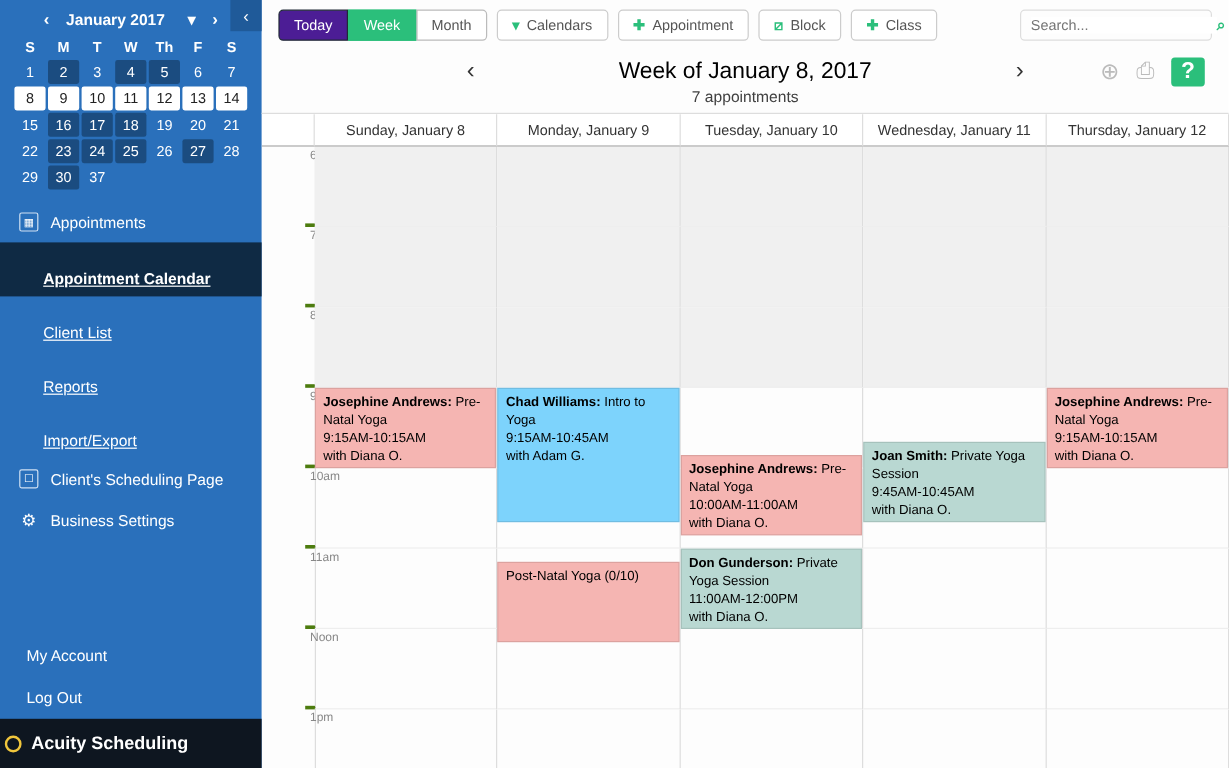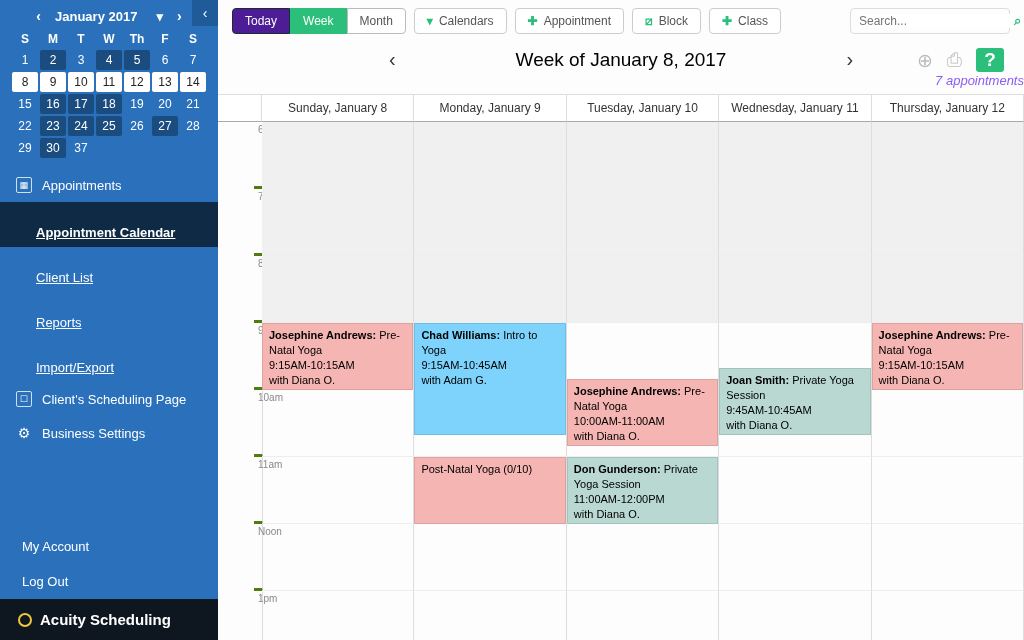--- a/index.html
+++ b/index.html
@@ -20,21 +20,21 @@
 .mc-week { background: #fff; color: #222; }
 
 .nav { margin-top: 6px; flex: 0 0 auto; }
 .nav-item { display: flex; align-items: center; gap: 10px; padding: 9px 16px; cursor: pointer; }
 .nav-icon { width: 16px; height: 16px; display: inline-flex; align-items: center; justify-content: center; border: 1px solid #cfe0f3; border-radius: 2px; font-size: 9px; }
 .sub { padding: 23px 16px 7px 36px; cursor: pointer; font-size: 13px; text-decoration: underline; }
 .sub.active { background: #0f2a44; font-weight: bold; }
 
 .bottom { margin-top: auto; }
 .bottom .link { padding: 10px 22px; cursor: pointer; }
-.brand { background: #0e1620; padding: 12px 18px; display: flex; align-items: center; gap: 8px; font-weight: bold; font-size: 15px; }
+.brand { background: #0e1620; padding: 12px 4px; display: flex; align-items: center; gap: 8px; font-weight: bold; font-size: 15px; }
 .brand-o { width: 14px; height: 14px; border: 2.5px solid #f0c63c; border-radius: 50%; display: inline-block; }
 
 
 .main { flex: 1; background: #fdfdfd; display: flex; flex-direction: column; }
 .toolbar { display: flex; align-items: center; padding: 8px 14px; gap: 8px; }
 .seg { display: flex; }
 .seg button { border: 1px solid #bbb; background: #fff; padding: 5px 12px; font-size: 12px; cursor: pointer; color: #555; }
 .seg button:first-child { border-radius: 4px 0 0 4px; }
 .seg button:last-child { border-radius: 0 4px 4px 0; }
 .seg .dark { background: #4c1d95; color: #fff; border-color: #202a36; }
@@ -42,21 +42,21 @@
 .btn { border: 1px solid #ccc; background: #fff; padding: 5px 12px; border-radius: 4px; font-size: 12px; color: #555; cursor: pointer; display: inline-flex; align-items: center; gap: 6px; }
 .i-green { color: #2bbf7b; font-weight: bold; }
 .spacer { flex: 1; }
 .search { display: flex; align-items: center; border: 1px solid #ddd; border-radius: 4px; padding: 4px 8px; width: 160px; }
 .search input { border: none; outline: none; flex: 1; font-size: 12px; }
 
 .weekhead { display: flex; align-items: center; justify-content: center; gap: 120px; padding: 6px 0 0; font-size: 19px; position: relative; }
 .weekhead .nav-arrow { cursor: pointer; font-size: 20px; color: #333; }
 .right-icons { position: absolute; right: 20px; top: 6px; display: flex; gap: 14px; align-items: center; color: #bbb; }
 .help { background: #2bbf7b; color: #fff; width: 28px; height: 24px; border-radius: 3px; display: flex; align-items: center; justify-content: center; font-weight: bold; cursor: pointer; }
-.appt-count { text-align: right; color: #8b5cf6; font-style: italic; font-size: 13px; padding: 2px 0 6px; }
+.appt-count { text-align: center; color: #404040; font-size: 13px; padding: 2px 0 6px; }
 
 .cal { flex: 1; overflow: auto; border-top: 1px solid #ddd; position: relative; }
 .cal-head { display: grid; grid-template-columns: 44px repeat(5, 1fr); position: sticky; top: 0; background: #fff; z-index: 2; }
 .cal-head div { border-right: 1px solid #ddd; border-bottom: 1px solid #aaa; text-align: center; font-size: 12px; padding: 6px 2px; color: #333; }
 .cal-body { display: grid; grid-template-columns: 44px repeat(5, 1fr); position: relative; }
 .hour-label { border-right: 1px solid #ddd; border-bottom: 3px solid #4d7c0f; font-size: 10px; color: #888; text-align: right; padding: 2px 4px; height: 67px; margin-left: 36px; }
 .hour-cell { border-right: 1px solid #ddd; border-bottom: 1px solid #eee; height: 67px; position: relative; }
 .closed { background: #f0f0f0; }
 .evt { position: absolute; left: 0; right: 1px; font-size: 11px; padding: 4px 6px; line-height: 1.35; overflow: hidden; border: 1px solid rgba(0,0,0,0.1); cursor: pointer; }
 .pink { background: #f5b5b2; }
@@ -246,20 +246,20 @@
         <div class="hour-cell" id="cell-3-6"></div>
         <div class="hour-cell" id="cell-4-6"></div>
         <div class="hour-label">1pm</div>
         <div class="hour-cell" id="cell-0-7"></div>
         <div class="hour-cell" id="cell-1-7"></div>
         <div class="hour-cell" id="cell-2-7"></div>
         <div class="hour-cell" id="cell-3-7"></div>
         <div class="hour-cell" id="cell-4-7"></div>
         <div class="evt pink" style="top: 201px; height: 67px; left: 44px; width: 151.4px; right: auto;"><b>Josephine Andrews:</b> Pre-Natal Yoga<br>9:15AM-10:15AM<br>with Diana O.</div>
         <div class="evt yellow" style="top: 201px; height: 112px; left: 196.4px; width: 151.4px; right: auto;"><b>Chad Williams:</b> Intro to Yoga<br>9:15AM-10:45AM<br>with Adam G.</div>
-        <div class="evt pink" style="top: 335px; height: 67px; left: 196.4px; width: 151.4px; right: auto;">Post-Natal Yoga (0/10)</div>
+        <div class="evt pink" style="top: 346px; height: 67px; left: 196.4px; width: 151.4px; right: auto;">Post-Natal Yoga (0/10)</div>
         <div class="evt pink" style="top: 257px; height: 67px; left: 348.8px; width: 151.4px; right: auto;"><b>Josephine Andrews:</b> Pre-Natal Yoga<br>10:00AM-11:00AM<br>with Diana O.</div>
         <div class="evt teal" style="top: 335px; height: 67px; left: 348.8px; width: 151.4px; right: auto;"><b>Don Gunderson:</b> Private Yoga Session<br>11:00AM-12:00PM<br>with Diana O.</div>
         <div class="evt teal" style="top: 246px; height: 67px; left: 501.2px; width: 151.4px; right: auto;"><b>Joan Smith:</b> Private Yoga Session<br>9:45AM-10:45AM<br>with Diana O.</div>
         <div class="evt pink" style="top: 201px; height: 67px; left: 653.6px; width: 151.4px; right: auto;"><b>Josephine Andrews:</b> Pre-Natal Yoga<br>9:15AM-10:15AM<br>with Diana O.</div>
       </div>
   </div>
 </div>
 
 </body></html>

